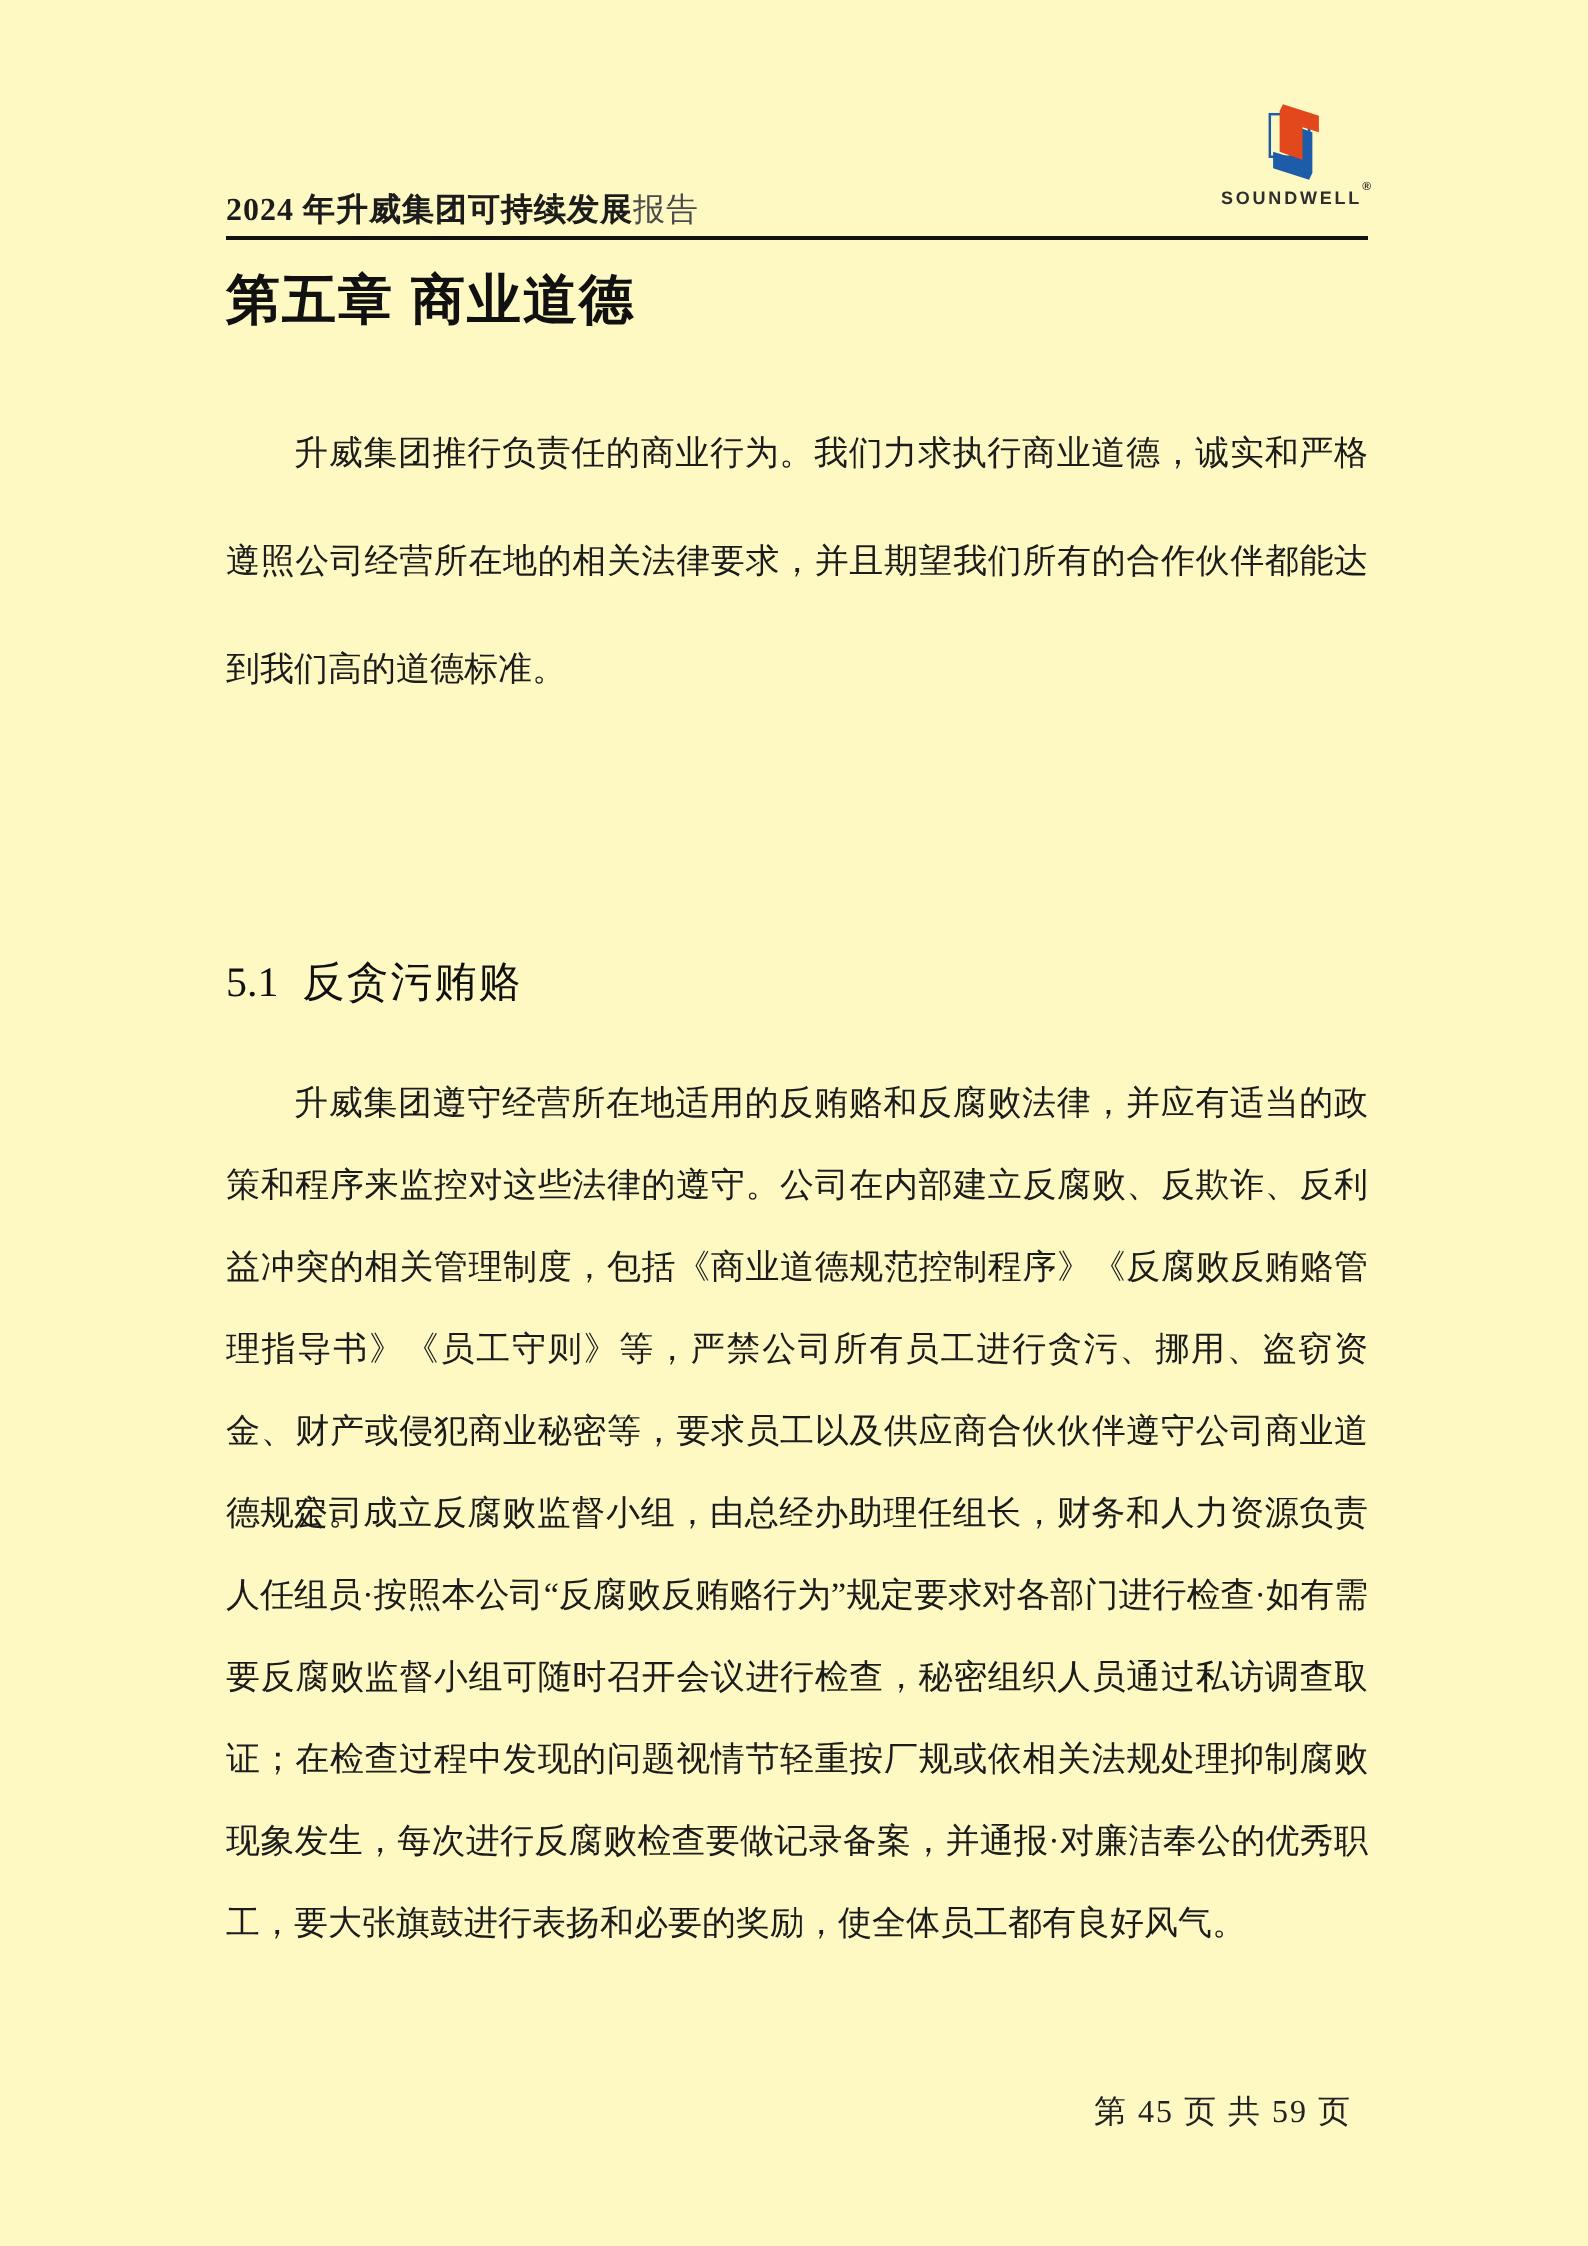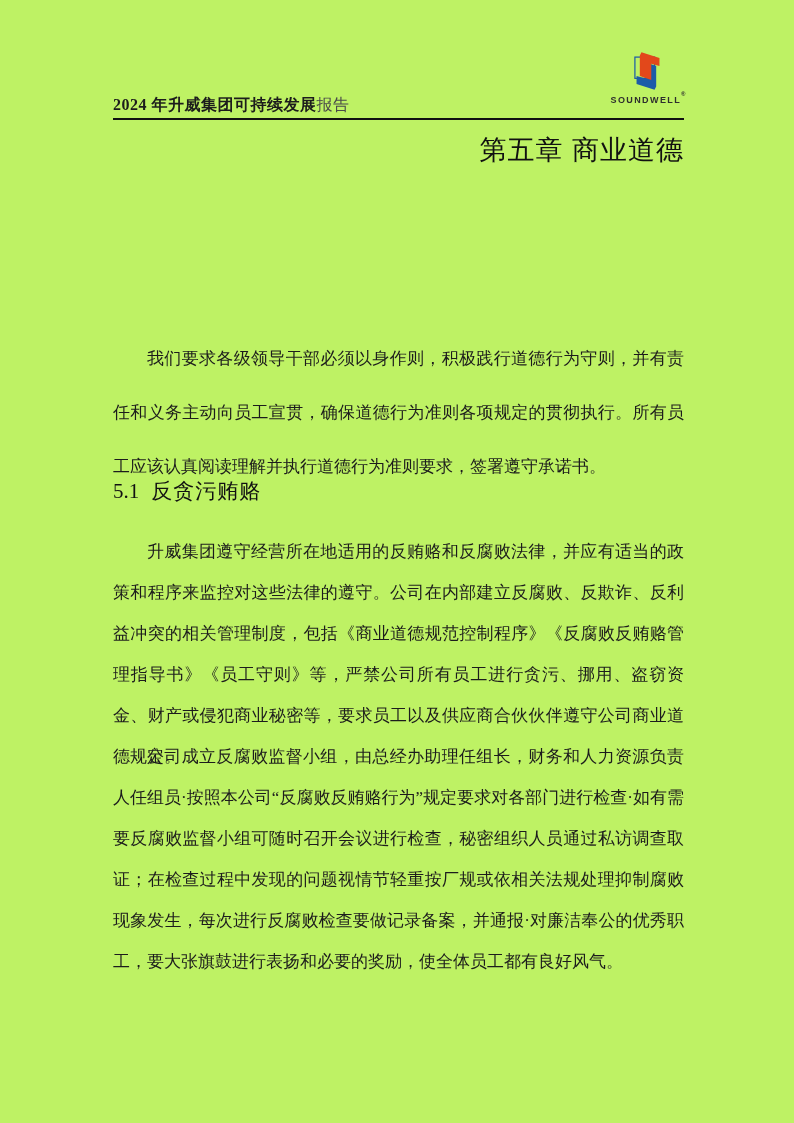--- a/index.html
+++ b/index.html
@@ -1,19 +1,19 @@
 <!DOCTYPE html>
 <html lang="zh" style="--logo-orange: #E2481B; --logo-blue: #1C5CA8;"><head>
 <meta charset="utf-8">
 <style>
   html,body{margin:0;padding:0;background:#ffffff;}
   .page{
     position:relative;
     width:794px;height:1123px;
-    background:#bef264;
+    background:#fef9c3;
     overflow:hidden;
     font-family:"Liberation Serif","DejaVu Serif",serif;
     color:#1c1c1c;
   }
   
   .header-title{
     position:absolute;left:113px;top:95px;
     font-size:16px;font-weight:bold;letter-spacing:.5px;
     white-space:nowrap;
   }
@@ -32,23 +32,23 @@
     font-family:"Liberation Sans","DejaVu Sans",sans-serif;
     font-size:9px;font-weight:bold;letter-spacing:1.4px;color:#2e2e2e;
     white-space:nowrap;position:relative;
   }
   .logo-text .reg{
     font-size:6px;letter-spacing:0;vertical-align:super;position:relative;top:-3px;
   }
   
   .chapter-title{
     position:absolute;left:113px;top:132px;width:571px;margin:0;
-    text-align:right;
+    text-align:left;
     font-family:"Liberation Sans","DejaVu Sans",sans-serif;
-    font-size:27px;font-weight:normal;color:#111;
+    font-size:27px;font-weight:bold;color:#111;
     letter-spacing:1px;
   }
   
   .para{
     position:absolute;left:113px;width:571px;margin:0;
     font-size:17px;color:#1c1c1c;
     text-align:justify;text-justify:inter-ideograph;
     word-break:break-all;
     text-indent:34px;
   }
@@ -96,23 +96,26 @@
     </svg>
     <div class="logo-text">
       <span>SOUNDWELL</span><span class="reg">®</span>
     </div>
   </div>
 
   <div class="header-rule"></div>
 
   <h1 class="chapter-title">第五章 商业道德</h1>
 
-  <p id="p-intro-2" class="para intro">我们要求各级领导干部必须以身作则，积极践行道德行为守则，并有责任和义务主动向员工宣贯，确保道德行为准则各项规定的贯彻执行。所有员工应该认真阅读理解并执行道德行为准则要求，签署遵守承诺书。</p>
+  <p id="p-intro-1" class="para intro">升威集团推行负责任的商业行为。我们力求执行商业道德，诚实和严格遵照公司经营所在地的相关法律要求，并且期望我们所有的合作伙伴都能达到我们高的道德标准。</p>
 
   <h2 class="section-heading">
     <span class="sec-num">5.1</span><span class="sec-title">反贪污贿赂</span>
   </h2>
 
   <p id="p-sec-2" class="para body-para">公司成立反腐败监督小组，由总经办助理任组长，财务和人力资源负责人任组员·按照本公司“反腐败反贿赂行为”规定要求对各部门进行检查·如有需要反腐败监督小组可随时召开会议进行检查，秘密组织人员通过私访调查取证；在检查过程中发现的问题视情节轻重按厂规或依相关法规处理抑制腐败现象发生，每次进行反腐败检查要做记录备案，并通报·对廉洁奉公的优秀职工，要大张旗鼓进行表扬和必要的奖励，使全体员工都有良好风气。</p>
   <p id="p-sec-1" class="para body-para">升威集团遵守经营所在地适用的反贿赂和反腐败法律，并应有适当的政策和程序来监控对这些法律的遵守。公司在内部建立反腐败、反欺诈、反利益冲突的相关管理制度，包括《商业道德规范控制程序》《反腐败反贿赂管理指导书》《员工守则》等，严禁公司所有员工进行贪污、挪用、盗窃资金、财产或侵犯商业秘密等，要求员工以及供应商合伙伙伴遵守公司商业道德规定。</p>
 
+  <div class="page-footer">
+    <span>第 45 页 共 59 页</span>
+  </div>
 
 </div>
 
 </body></html>

